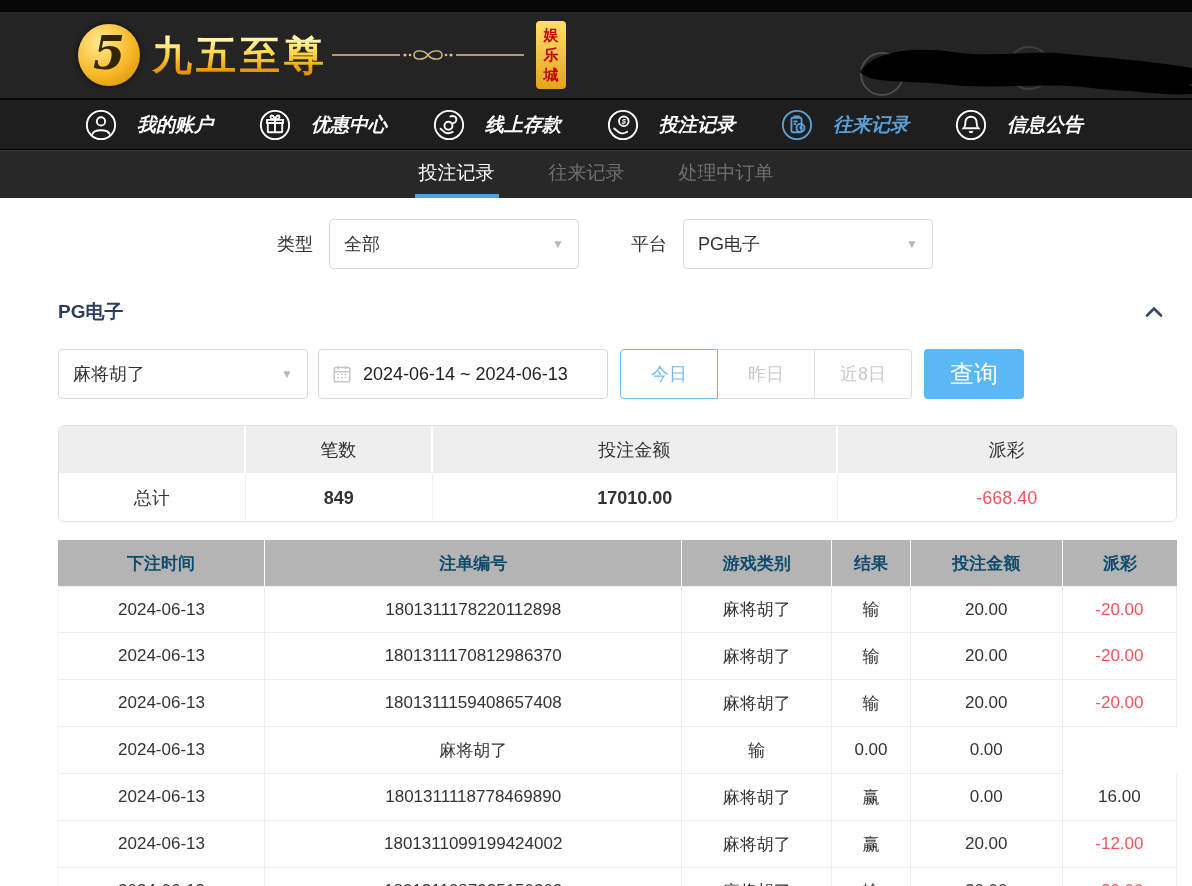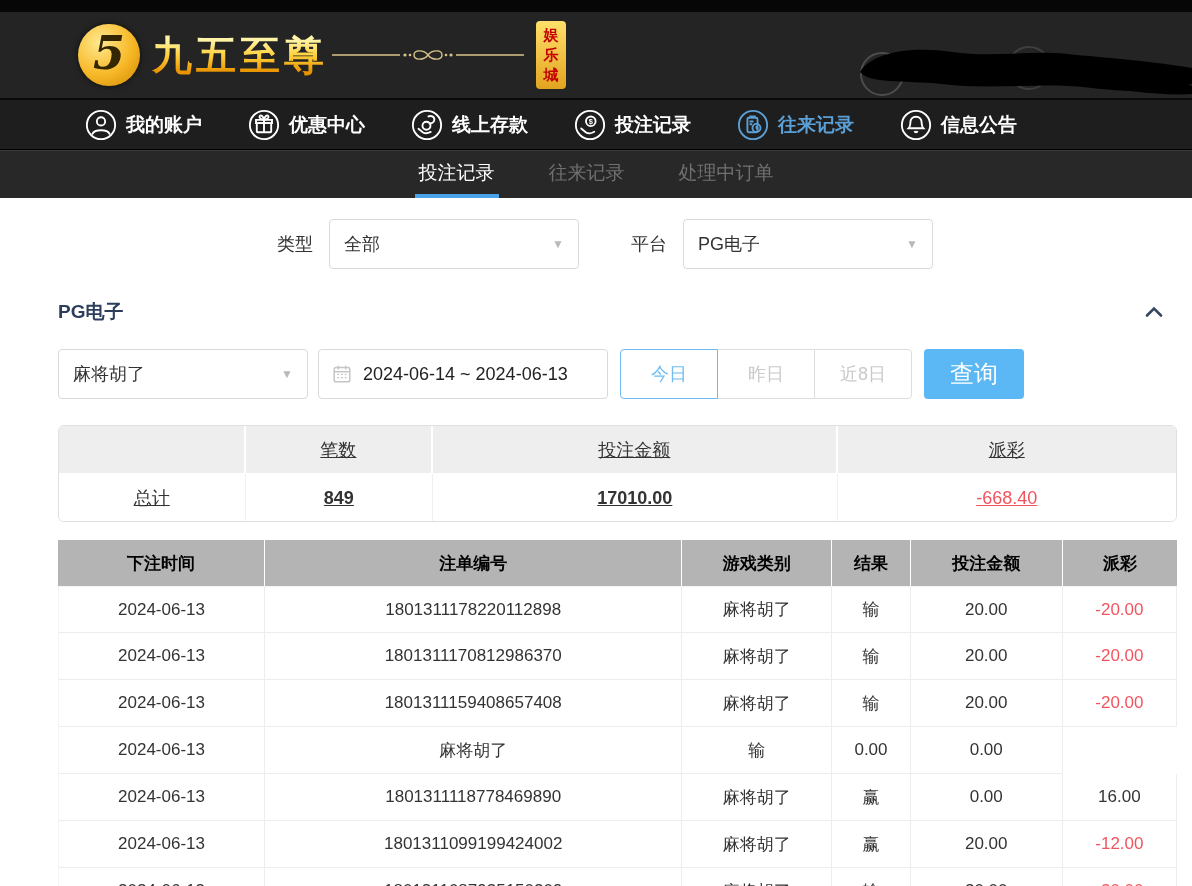--- a/index.html
+++ b/index.html
@@ -22,22 +22,22 @@
     -webkit-background-clip:text; background-clip:text; color:transparent; }
   .logo-badge { width:30px; height:68px; margin-left:8px; border-radius:4px;
     background:linear-gradient(180deg,#ffe06a,#e2a41f);
     color:#c40000; font-weight:bold; font-size:15px; line-height:1.35;
     display:flex; flex-direction:column; align-items:center; justify-content:center; }
   .redaction { position:absolute; right:0; top:26px; width:350px; height:66px; }
 
   
   .nav { height:50px; background:#1e1e1e; border-bottom:1px solid #000;
     display:flex; align-items:center; padding-left:85px; gap:46px; }
-  .nav-item { display:flex; align-items:center; gap:9px; color:#fff;
-    font-size:19px; font-weight:bold; cursor:pointer; white-space:nowrap; }
+  .nav-item { display:flex; align-items:center; gap:20px; color:#fff;
+    font-size:19px; font-weight:bold; cursor:pointer; white-space:nowrap;font-style:italic; }
   .nav-item svg { width:32px; height:32px; display:block; }
   .nav-item.active { color:#5a9fd6; }
 
   
   .tabbar { height:48px; background:#282828; border-top:1px solid #3a3a3a;
     display:flex; justify-content:center; gap:46px; }
   .tab { color:#707070; font-size:19px; display:flex; align-items:center;
     height:100%; padding:0 4px; border-bottom:4px solid transparent; cursor:pointer; }
   .tab.active { color:#fff; border-bottom-color:#4aa2e9; }
 
@@ -71,32 +71,32 @@
   .seg.active { border-color:#6fbbf2; color:#6fbbf2; position:relative; z-index:1; }
   .btn-search { width:100px; height:50px; margin-left:12px; background:#5cb8f4;
     color:#fff; font-size:24px; border:none; border-radius:4px;
     display:flex; align-items:center; justify-content:center; cursor:pointer; }
 
   
   .summary { margin:26px 15px 0 58px; border:1px solid #e0e0e0; border-radius:6px; overflow:hidden; }
   .summary .srow { display:grid; grid-template-columns:16.7% 16.8% 36.2% 30.3%; }
   .summary .shead { background:#eee; }
   .summary .scell { height:47px; display:flex; align-items:center; justify-content:center;
-    font-size:18px; color:#333;text-decoration:underline; }
+    font-size:18px; color:#333; }
   .summary .shead .scell { border-right:2px solid #fff; }
   .summary .shead .scell:last-child { border-right:none; }
   .summary .sbody .scell { border-top:2px solid #fff; border-right:1px solid #f0f0f0;
     background:#fff; height:48px; }
   .summary .sbody .scell:last-child { border-right:none; }
   .bold { font-weight:bold; }
 
   
   .dtable { margin:18px 15px 0 58px; }
   .drow { display:grid; grid-template-columns:18.5% 37.3% 13.4% 7% 13.6% 10.2%; }
-  .dhead .dcell { background:#b4b4b4; color:#000000; font-weight:bold; font-size:17px;
+  .dhead .dcell { background:#b4b4b4; color:#0c4a6e; font-weight:bold; font-size:17px;
     height:46px; border-right:1px solid #fff; }
   .dhead .dcell:last-child { border-right:none; }
   .dcell { display:flex; align-items:center; justify-content:center;
     font-size:17px; color:#333; height:47px; }
   .dbody .dcell { border-bottom:1px solid #ededed; border-right:1px solid #ededed; background:#fff; }
   .dbody .dcell:first-child { border-left:1px solid #f4f4f4; }
   .dbody .drow:first-child .dcell { border-top:1px solid #f4f4f4; }
   .neg { color:#f2545f !important; }
 </style>
 </head>

